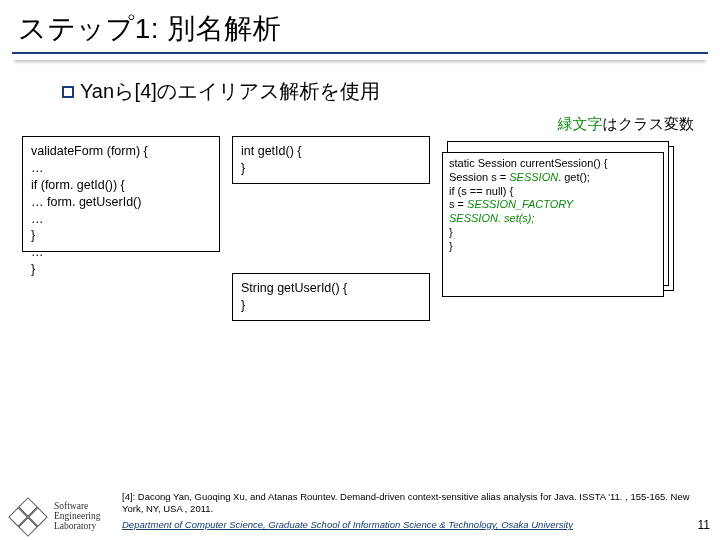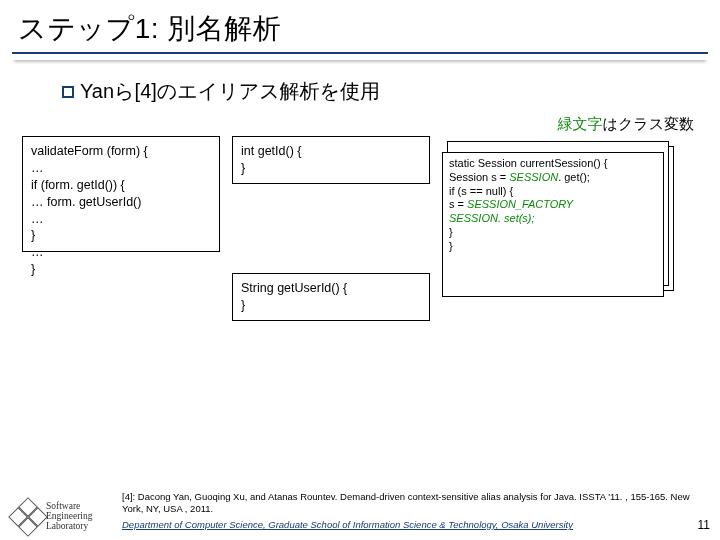--- a/index.html
+++ b/index.html
@@ -120,21 +120,21 @@
     right: 10px;
     bottom: 8px;
     font-size: 12px;
   }
   .logo {
     position: absolute;
     left: 14px;
     bottom: 8px;
     display: flex;
     align-items: center;
-    gap: 4px;
+    gap: 12px;
     font-size: 9.5px;
     line-height: 1.05;
     color: #333;
     font-family: "Times New Roman", serif;
   }
   .logo-mark {
     width: 28px; height: 28px;
     display: grid;
     grid-template-columns: 1fr 1fr;
     grid-template-rows: 1fr 1fr;

